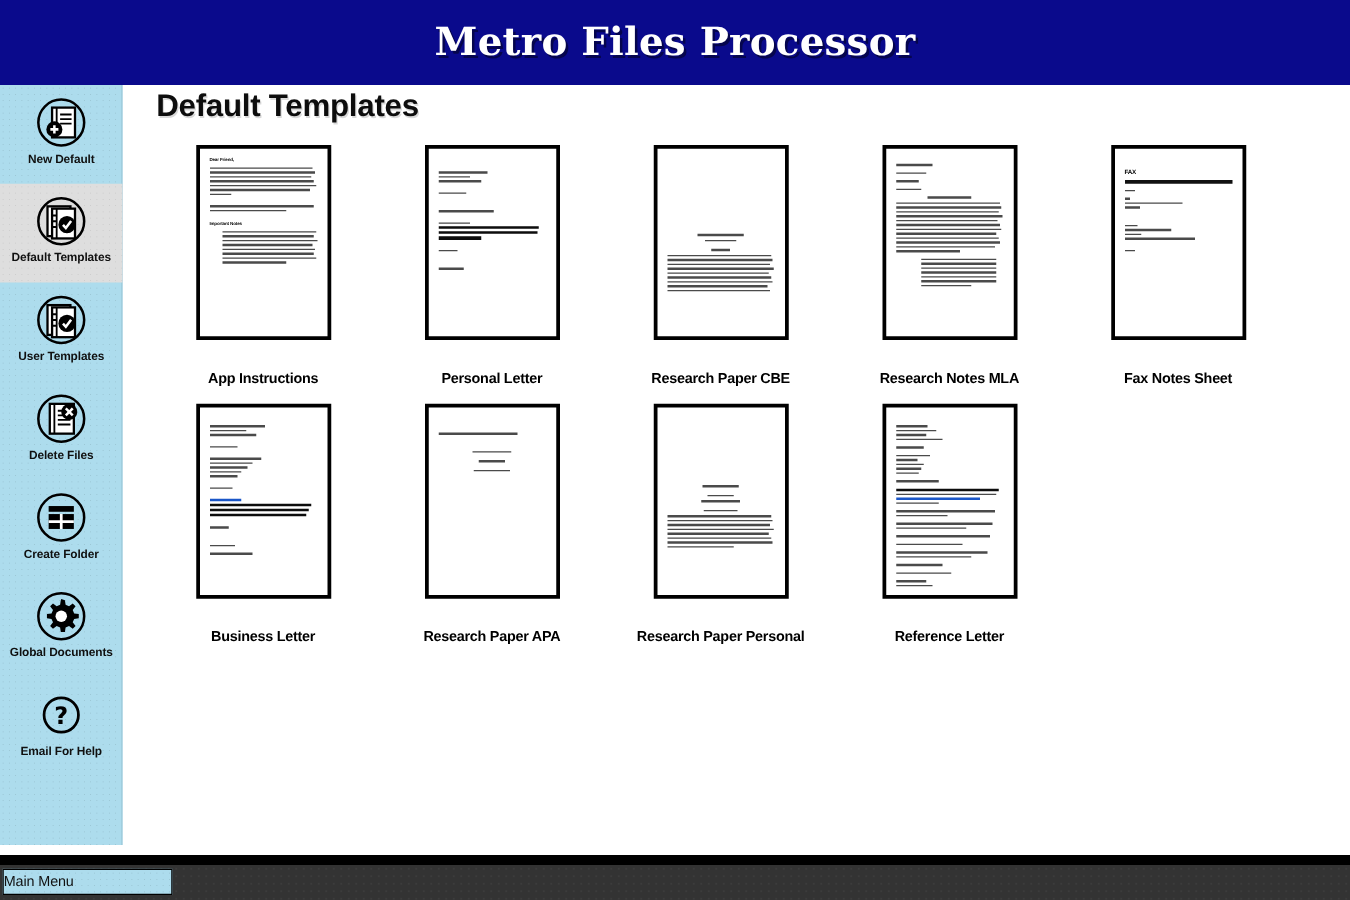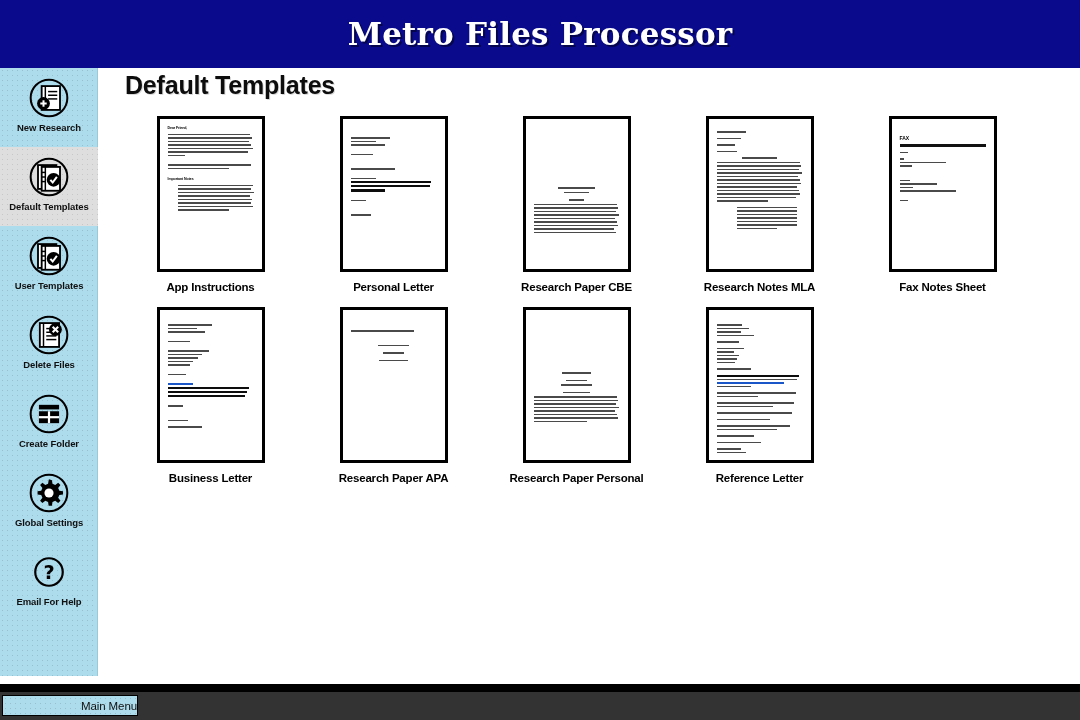--- a/index.html
+++ b/index.html
@@ -133,21 +133,21 @@
     overflow: hidden;
   }
   .paper {
     position: absolute;
     left: 0; top: 0; right: 0; bottom: 0;
     padding: 7px 8px;
     box-sizing: border-box;
     overflow: hidden;
   }
   .tile-label {
-    margin-top: 9px;
+    margin-top: 25px;
     font-size: 11.5px;
     font-weight: bold;
     color: #000000;
     text-align: center;
     letter-spacing: -0.2px;
     white-space: nowrap;
   }
 
   
   .ln {
@@ -190,21 +190,21 @@
     top: 3px;
     width: 136px;
     height: 21px;
     background-color: #addced;
     background-image: radial-gradient(rgba(0,0,0,0.13) 0.6px, transparent 0.7px);
     background-size: 5px 5px;
     border: 1px solid #000000;
     box-sizing: border-box;
     display: flex;
     align-items: center;
-    justify-content: flex-end;
+    justify-content: flex-start;
     cursor: pointer;
   }
   #mainmenu-btn span {
     font-size: 11.5px;
     color: #111111;
     letter-spacing: -0.1px;
   }
 </style>
 </head>
 <body>
@@ -222,21 +222,21 @@
         <circle cx="24" cy="24" r="20" fill="none" stroke="#000" stroke-width="2.2"></circle>
         <rect x="16" y="11" width="20" height="26" fill="#fff" stroke="#000" stroke-width="2"></rect>
         <line x1="20" y1="11" x2="20" y2="37" stroke="#000" stroke-width="1.6"></line>
         <line x1="23" y1="17" x2="33" y2="17" stroke="#000" stroke-width="1.6"></line>
         <line x1="23" y1="21" x2="33" y2="21" stroke="#000" stroke-width="1.6"></line>
         <line x1="23" y1="25" x2="33" y2="25" stroke="#000" stroke-width="1.6"></line>
         <circle cx="18" cy="30" r="7" fill="#000"></circle>
         <line x1="18" y1="26.5" x2="18" y2="33.5" stroke="#fff" stroke-width="2.2"></line>
         <line x1="14.5" y1="30" x2="21.5" y2="30" stroke="#fff" stroke-width="2.2"></line>
       </svg>
-      <div class="side-label">New Research</div>
+      <div class="side-label">New Default</div>
     </div>
 
     <div class="side-item active">
       <svg class="side-icon" viewBox="0 0 48 48">
         <circle cx="24" cy="24" r="20" fill="none" stroke="#000" stroke-width="2.2"></circle>
         <rect x="12" y="11" width="20" height="26" fill="#fff" stroke="#000" stroke-width="2"></rect>
         <rect x="16" y="13" width="20" height="26" fill="#fff" stroke="#000" stroke-width="2"></rect>
         <line x1="20" y1="13" x2="20" y2="39" stroke="#000" stroke-width="1.6"></line>
         <line x1="16" y1="19" x2="20" y2="19" stroke="#000" stroke-width="1.6"></line>
         <line x1="16" y1="24" x2="20" y2="24" stroke="#000" stroke-width="1.6"></line>
@@ -289,21 +289,21 @@
       </svg>
       <div class="side-label">Create Folder</div>
     </div>
 
     <div class="side-item">
       <svg class="side-icon" viewBox="0 0 48 48">
         <circle cx="24" cy="24" r="20" fill="none" stroke="#000" stroke-width="2.2"></circle>
         <path d="M24 9 l3.2 1.0 0.6 4.0 3.0 1.3 3.2-2.5 2.5 2.5 -2.5 3.2 1.3 3.0 4.0 0.6 0 3.6 -4.0 0.6 -1.3 3.0 2.5 3.2 -2.5 2.5 -3.2-2.5 -3.0 1.3 -0.6 4.0 -3.6 0 -0.6-4.0 -3.0-1.3 -3.2 2.5 -2.5-2.5 2.5-3.2 -1.3-3.0 -4.0-0.6 0-3.6 4.0-0.6 1.3-3.0 -2.5-3.2 2.5-2.5 3.2 2.5 3.0-1.3 0.6-4.0 z" fill="#000"></path>
         <circle cx="24" cy="24" r="5" fill="#fff"></circle>
       </svg>
-      <div class="side-label">Global Settings</div>
+      <div class="side-label">Global Documents</div>
     </div>
 
     <div class="side-item">
       <svg class="side-icon" viewBox="0 0 48 48">
         <circle cx="24" cy="24" r="15" fill="none" stroke="#000" stroke-width="2.4"></circle>
         <text x="24" y="31.5" font-family="DejaVu Sans, sans-serif" font-size="21" font-weight="bold" fill="#000" text-anchor="middle">?</text>
       </svg>
       <div class="side-label">Email For Help</div>
     </div>
 

